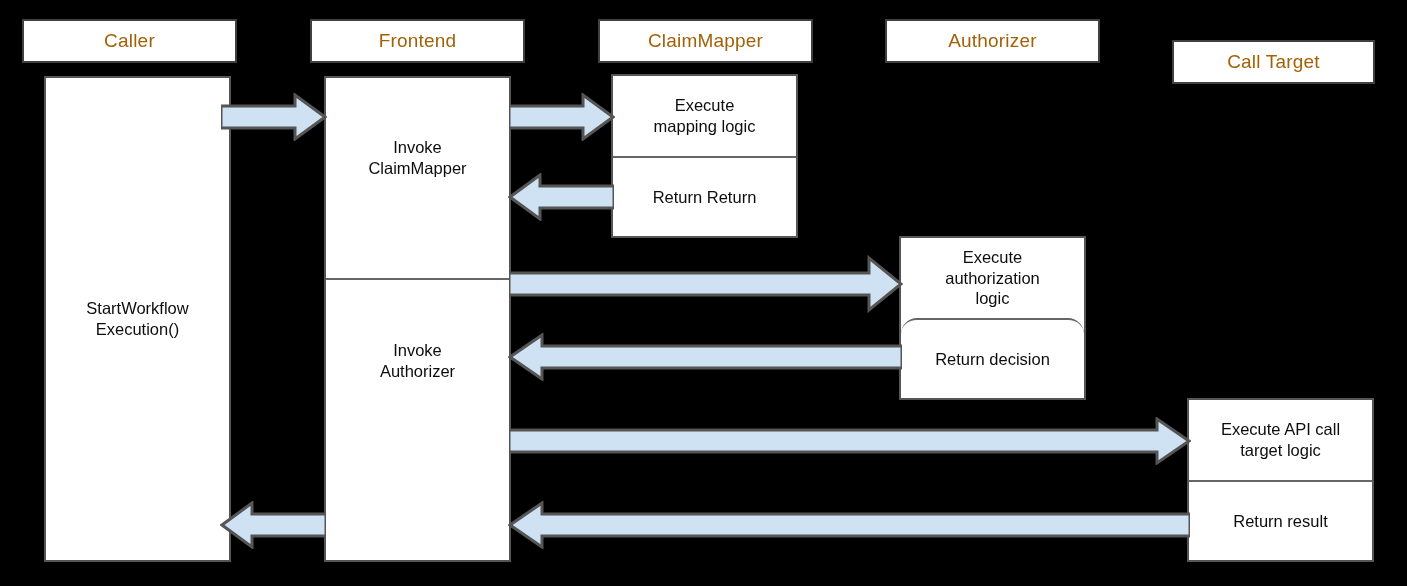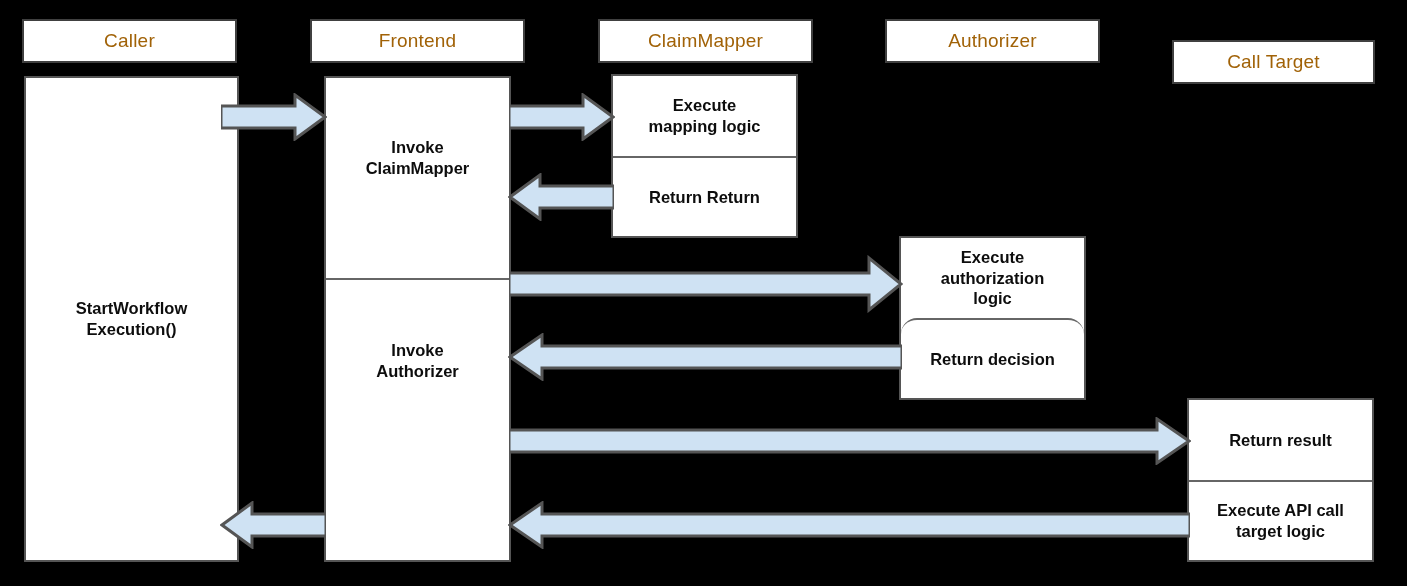--- a/index.html
+++ b/index.html
@@ -42,21 +42,21 @@
     z-index: 3;
   }
   .act-seg {
     box-sizing: border-box;
     display: flex;
     align-items: center;
     justify-content: center;
     text-align: center;
     color: #0d0d0d;
     font-size: 16.5px;
-    font-weight: bold;
+    font-weight: normal;
     line-height: 1.25;
     padding: 2px 6px;
   }
   .act-seg + .act-seg {
     border-top: 2px solid #666666;
   }
 
   
   .arrow {
     position: absolute;
@@ -82,21 +82,21 @@
   </div>
 
   <div class="head-box" style="left:885px; top:19px; width:215px; height:44px;">
     <span>Authorizer</span>
   </div>
 
   <div class="head-box" style="left:1172px; top:24px; width:203px; height:44px;margin-top:16px;">
     <span>Call Target</span>
   </div>
 
-  <div class="act-box" style="left:24px; top:76px; width:215px; height:486px;">
+  <div class="act-box" style="left:44px; top:76px; width:187px; height:486px;">
     <div class="act-seg" style="flex:1 1 auto; white-space:pre-line;">StartWorkflow
 Execution()</div>
   </div>
 
   <div class="act-box" style="left:324px; top:76px; width:187px; height:486px;gap:40px;">
     <div class="act-seg" style="height:160px; white-space:pre-line;">Invoke
 ClaimMapper</div>
     <div class="act-seg" style="height:164px; white-space:pre-line;">Invoke
 Authorizer</div>
   </div>
@@ -108,23 +108,23 @@
   </div>
 
   <div class="act-box" style="left:899px; top:236px; width:187px; height:164px;">
     <div class="act-seg" style="height:80px; white-space:pre-line;">Execute
 authorization
 logic</div>
     <div class="act-seg" style="flex:1 1 auto; white-space:pre-line;border-radius:16px;">Return decision</div>
   </div>
 
   <div class="act-box" style="left:1187px; top:398px; width:187px; height:164px;">
-    <div class="act-seg" style="flex:1 1 auto; white-space:pre-line;">Return result</div>
     <div class="act-seg" style="height:80px; white-space:pre-line;">Execute API call
 target logic</div>
+    <div class="act-seg" style="flex:1 1 auto; white-space:pre-line;">Return result</div>
   </div>
 
   <div class="arrow" style="left:221px; top:93px; width:106px; height:48px;">
     <svg viewBox="0 0 106 48" width="106" height="48" preserveAspectRatio="none">
       <polygon points="0,13 74,13 74,2 104,24 74,46 74,35 0,35" fill="#cfe2f3" stroke="#555555" stroke-width="3" stroke-linejoin="miter"></polygon>
     </svg>
   </div>
 
   <div class="arrow" style="left:509px; top:93px; width:106px; height:48px;">
     <svg viewBox="0 0 106 48" width="106" height="48" preserveAspectRatio="none">

